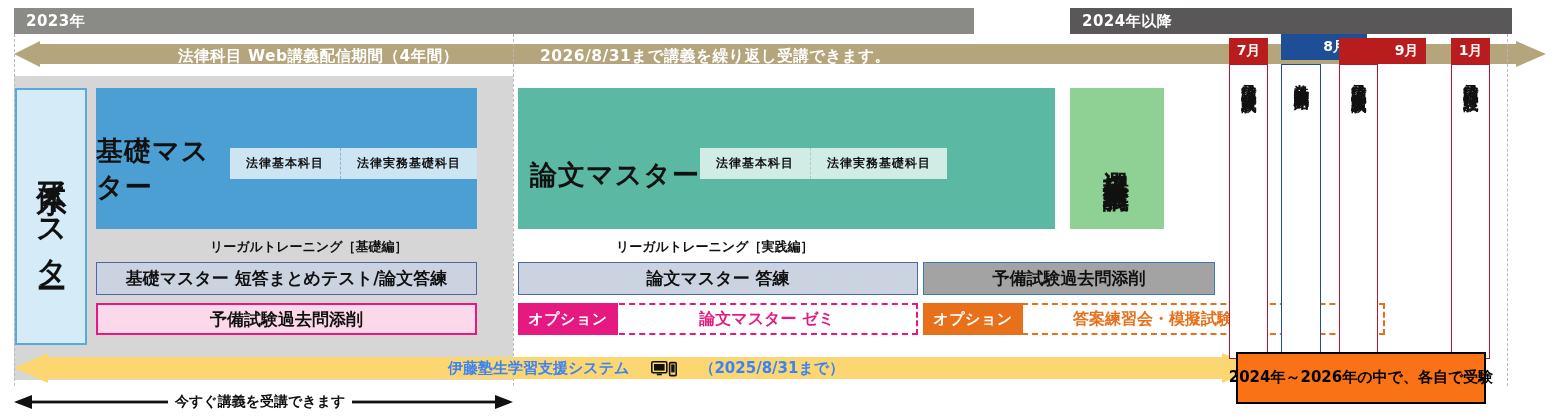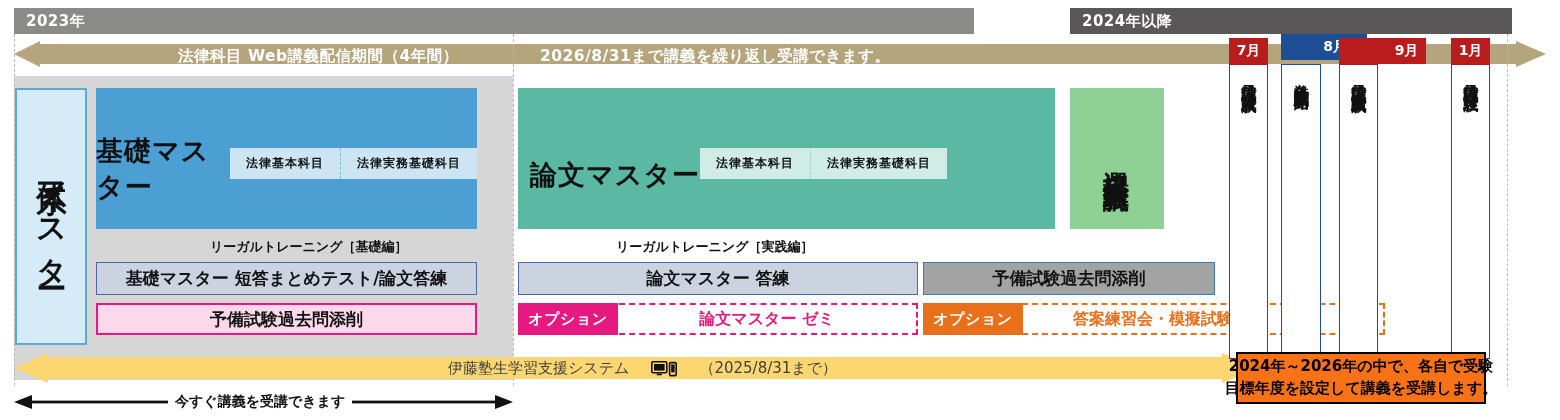--- a/index.html
+++ b/index.html
@@ -103,21 +103,21 @@
   }
   .tag-pink{background:#e5197f;}
   .tag-orange{background:#e8701a;}
   .opt-text{
     flex:1;display:flex;align-items:center;justify-content:center;
     font-weight:bold;font-size:16px;white-space:nowrap;
   }
   .txt-pink{color:#e5197f;}
   .txt-orange{color:#e8701a;}
   .yellow-label{
-    position:absolute;font-weight:normal;font-size:15px;color:#404040;
+    position:absolute;font-weight:bold;font-size:15px;color:#3b82f6;
     white-space:nowrap;display:flex;align-items:center;gap:20px;
   }
 
   
   .exam-col{
     background:#fff;
     display:flex;align-items:flex-start;justify-content:center;
     padding-top:7px;
   }
   .exam-red{border:1.6px solid #b3142f;}
@@ -272,16 +272,15 @@
   </div>
   <div class="abs exam-col exam-red" style="left:1339px;top:64px;width:39px;height:295px;">
     <span class="txt">予備試験 論文式試験</span>
   </div>
   <div class="abs exam-col exam-red" style="left:1451px;top:64px;width:39px;height:295px;">
     <span class="txt">予備試験 口述試験</span>
   </div>
 
   <div class="abs notebox" style="left:1236px;top:352px;width:250px;height:52px;">
     <div>2024年～2026年の中で、各自で受験</div>
-    <div>目標年度を設定して講義を受講します。</div>
   </div>
 
 </div>
 
 </body></html>

